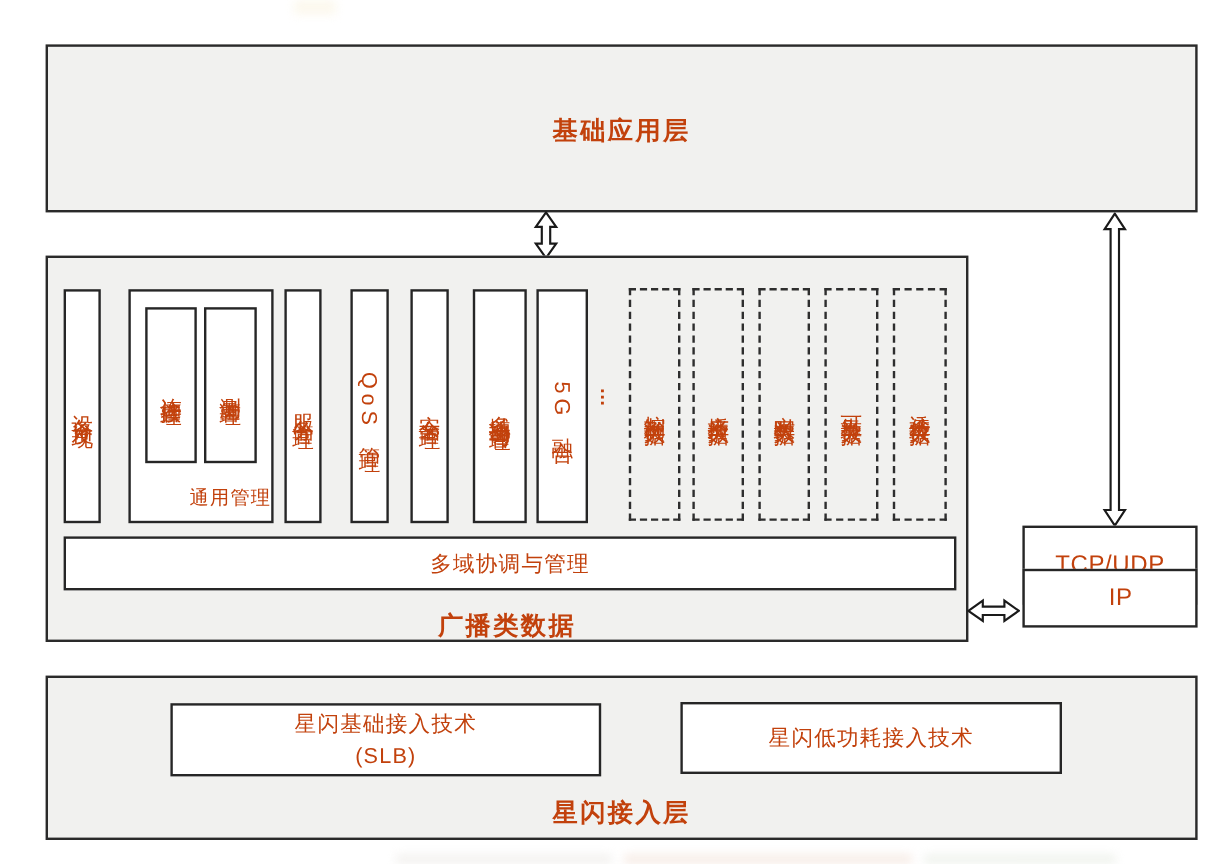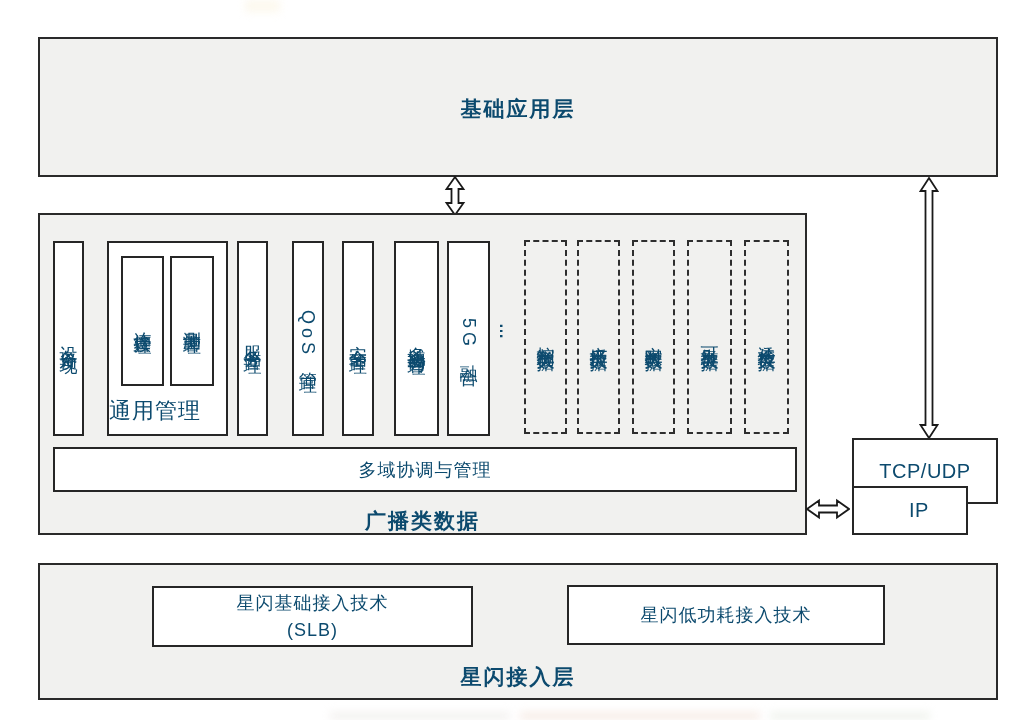--- a/index.html
+++ b/index.html
@@ -1,18 +1,18 @@
 <!DOCTYPE html>
 <html><head>
 <meta charset="utf-8">
 <style>
   html,body{margin:0;padding:0;background:#ffffff;}
   .canvas{
     position:relative;width:1024px;height:720px;background:#ffffff;overflow:hidden;
-    font-family:"Liberation Sans","DejaVu Sans",sans-serif;color:#0c4a6e;
+    font-family:"Liberation Sans","DejaVu Sans",sans-serif;color:#c2410c;
   }
   .layer{
     position:absolute;background:#f1f1ef;border:2px solid #2a2a2a;box-sizing:border-box;
   }
   .wbox{
     position:absolute;background:#ffffff;border:2px solid #262626;box-sizing:border-box;
     display:flex;align-items:center;justify-content:center;text-align:center;
   }
   .dbox{
     position:absolute;background:transparent;border:2px dashed #2e2e2e;box-sizing:border-box;
@@ -30,22 +30,22 @@
   .htext{font-size:18px;letter-spacing:1px;}
   .arrow{position:absolute;}
   .arrow svg{display:block;}
   .dots{
     position:absolute;writing-mode:vertical-rl;font-size:16px;font-weight:bold;
     letter-spacing:0;line-height:1;
   }
   .proto-text{font-size:20px;letter-spacing:0.5px;}
   .access-box-text{font-size:18px;line-height:1.5;letter-spacing:1px;}
   .group-label{
-    position:absolute;left:0;right:0;bottom:8px;text-align:left;
-    font-size:22px;letter-spacing:1px;
+    position:absolute;left:0;right:0;bottom:8px;text-align:right;
+    font-size:16px;letter-spacing:1px;
   }
   .artifact{position:absolute;filter:blur(4px);opacity:0.55;}
 </style>
 </head>
 <body>
 
 <div class="canvas">
 
   <div class="layer" style="left:38px;top:37px;width:960px;height:140px;">
     <div class="layer-label" style="top:56px;">基础应用层</div>
@@ -126,26 +126,26 @@
 
   <div class="arrow" style="left:806px;top:497px;">
     <svg width="44" height="24" viewBox="0 0 44 24">
       <polygon points="1,12 13,3.5 13,8.5 31,8.5 31,3.5 43,12 31,20.5 31,15.5 13,15.5 13,20.5" fill="#ffffff" stroke="#1a1a1a" stroke-width="1.8" stroke-linejoin="miter"></polygon>
     </svg>
   </div>
 
   <div class="wbox" style="left:852px;top:438px;width:146px;height:66px;">
     <span class="proto-text">TCP/UDP</span>
   </div>
-  <div class="wbox" style="left:852px;top:486px;width:116px;height:49px;padding-left:18px;">
+  <div class="wbox" style="left:852px;top:474px;width:146px;height:49px;padding-left:18px;">
     <span class="proto-text">IP</span>
   </div>
 
   <div class="layer" style="left:38px;top:563px;width:960px;height:137px;">
-    <div class="wbox" style="left:112px;top:21px;width:321px;height:61px;">
+    <div class="wbox" style="left:102px;top:21px;width:359px;height:61px;">
       <div class="access-box-text">
         <div>星闪基础接入技术</div>
         <div>(SLB)</div>
       </div>
     </div>
     <div class="wbox" style="left:527px;top:20px;width:318px;height:60px;align-items:center;">
       <div class="access-box-text">
         <div>星闪低功耗接入技术</div>
       </div>
     </div>

